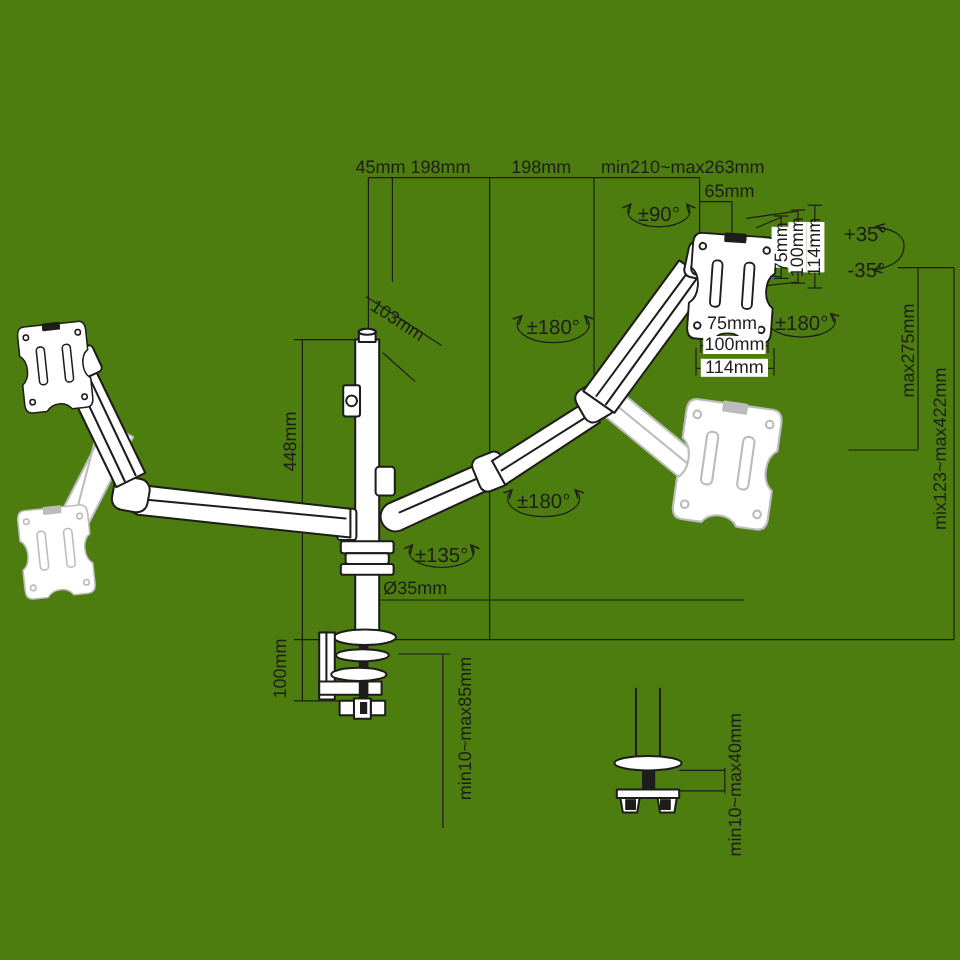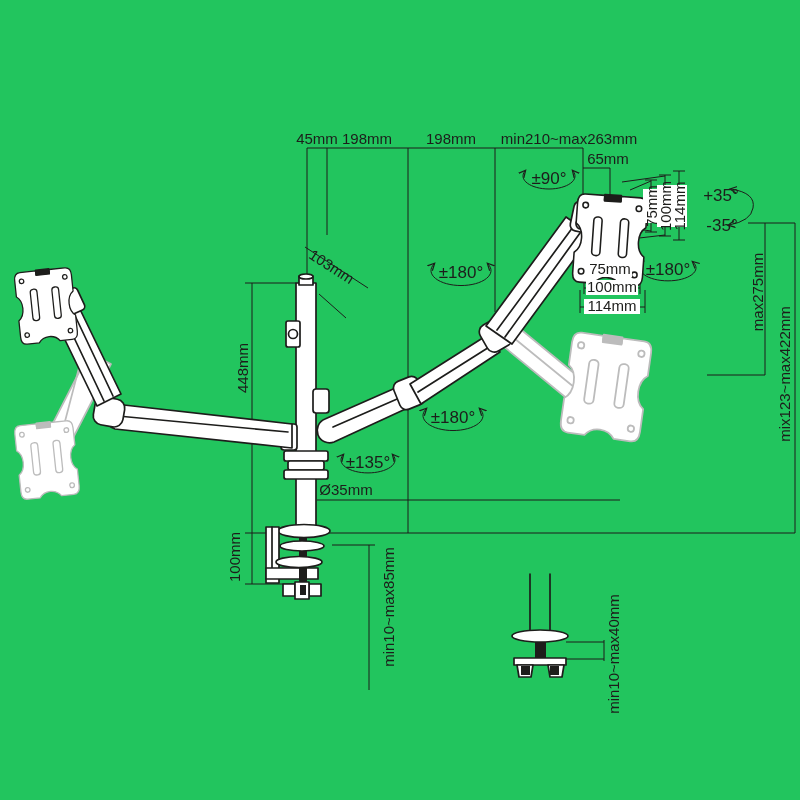--- a/index.html
+++ b/index.html
@@ -1,16 +1,16 @@
 <!DOCTYPE html>
 <html><head>
 <meta charset="utf-8">
 <style>
   html,body{margin:0;padding:0;background:#fff;}
-  #stage{position:relative;width:800px;height:800px;background:#22c55e;overflow:hidden;}
+  #stage{position:relative;width:800px;height:800px;background:#4d7c0f;overflow:hidden;}
   svg{display:block;}
   text{font-family:"Liberation Sans","DejaVu Sans",sans-serif;font-size:15px;fill:#1d1d1b;}
   text.ang{font-size:17px;}
   .art{stroke:#1d1d1b;stroke-width:1.7;fill:#fff;stroke-linejoin:round;stroke-linecap:round;}
   .artln{stroke:#1d1d1b;stroke-width:1.7;fill:none;stroke-linecap:round;}
   .dark{fill:#1d1d1b;stroke:none;}
   .ghost .art,.ghost .artln{stroke:#bcbcbc;}
   .dim{stroke:#1d1d1b;stroke-width:1;fill:none;}
   .lblbg{fill:#fff;stroke:none;}
 </style>

